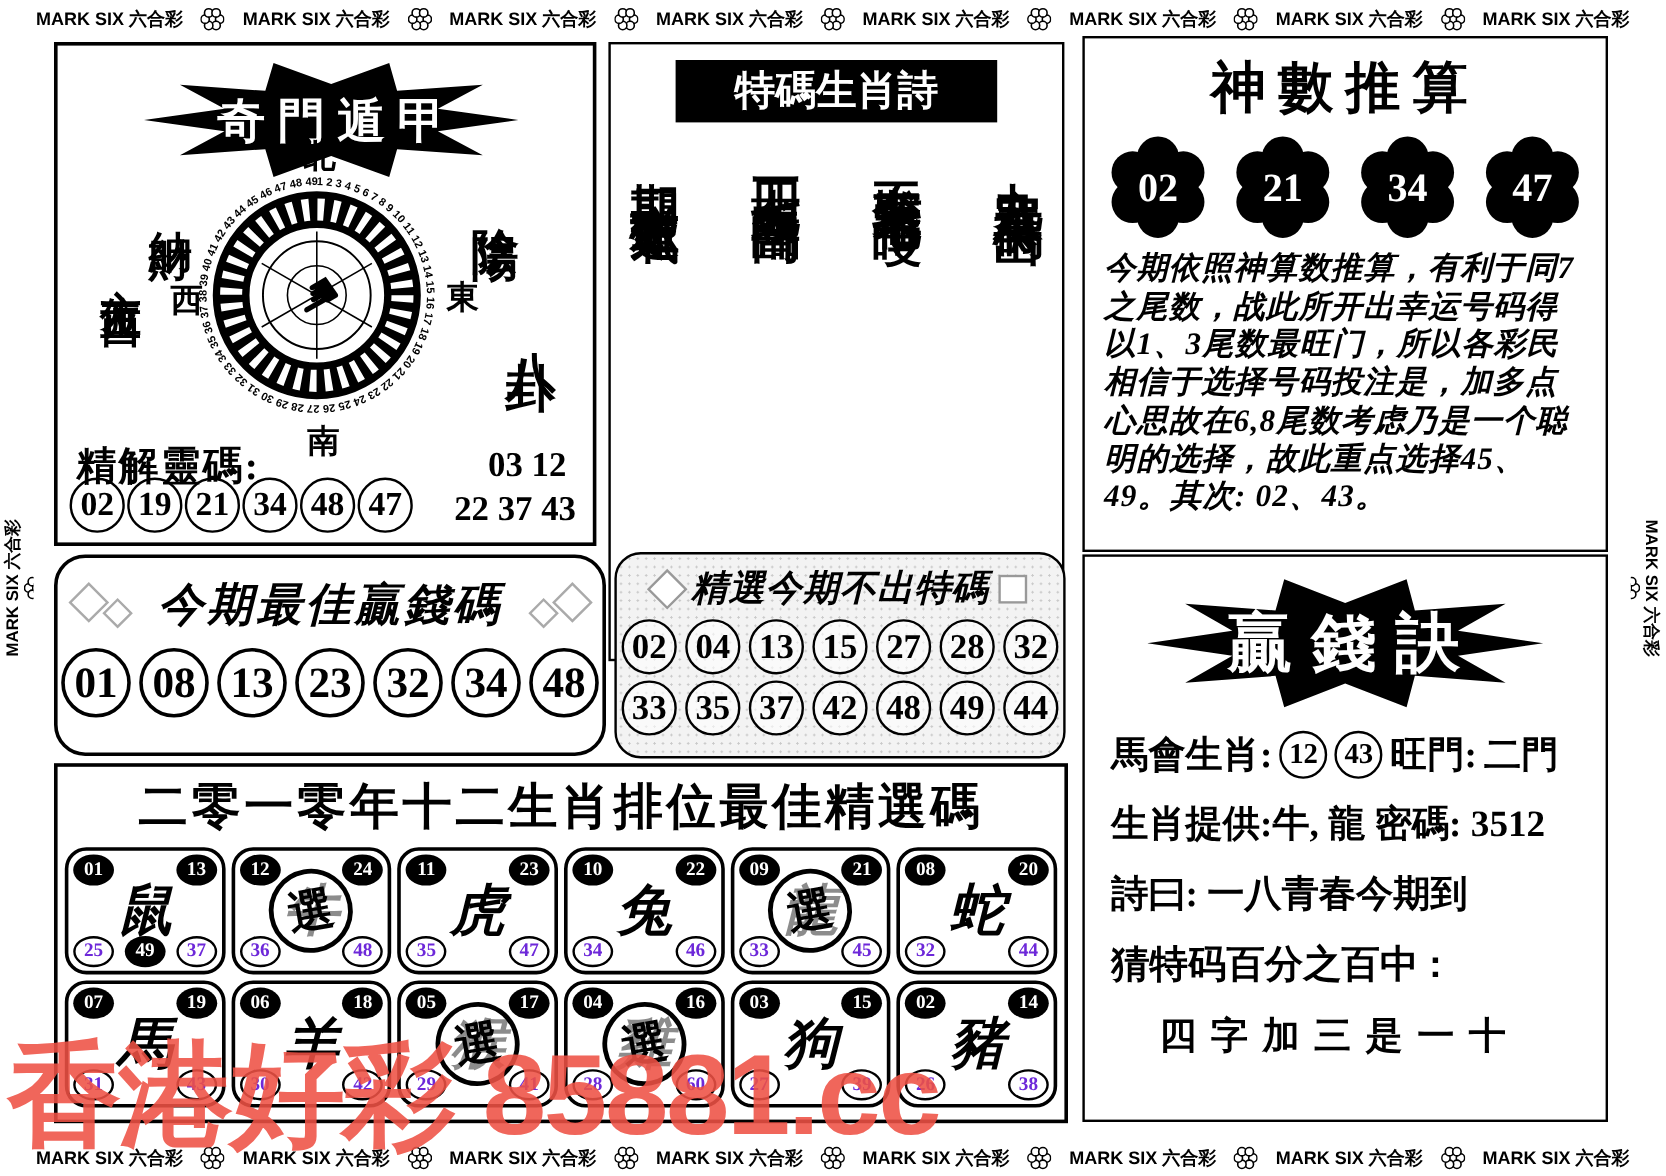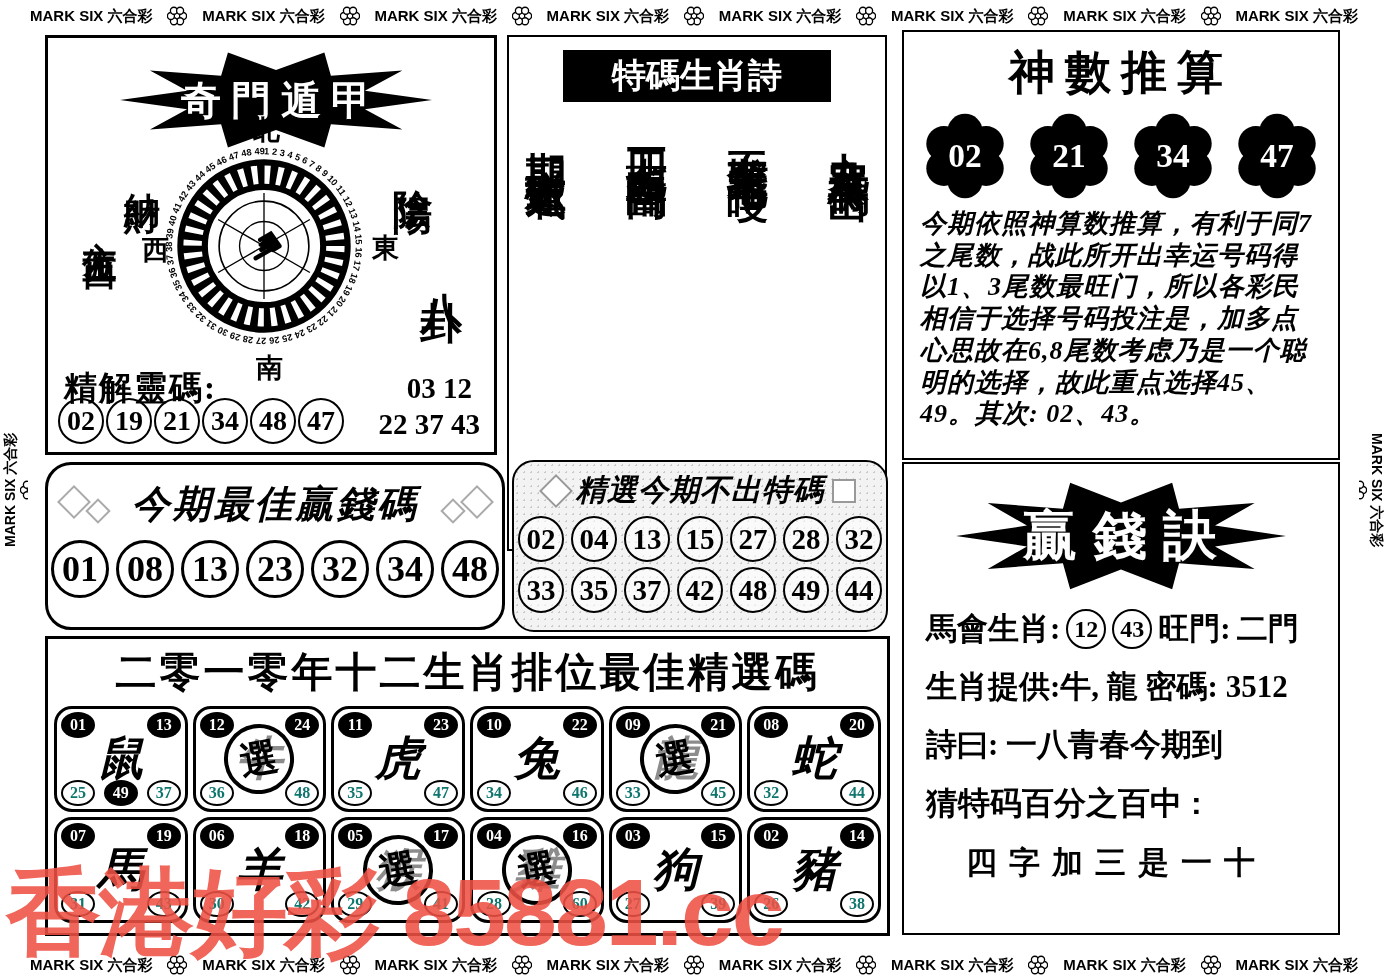--- a/index.html
+++ b/index.html
@@ -96,21 +96,21 @@
   .findent{margin-left:62px;letter-spacing:12px;}
   
   #panel-zodiac{left:45px;top:636px;width:845px;height:300px;border:3px solid #000;}
   #zodiac-title{text-align:center;font-size:41px;font-weight:900;letter-spacing:3px;margin-top:6px;
                 font-family:"Liberation Serif","DejaVu Serif",serif;}
   #zgrid{display:grid;grid-template-columns:repeat(6,1fr);gap:5px 5px;padding:6px 6px 0;}
   .zbox{position:relative;border:3px solid #000;border-radius:18px;height:106px;box-sizing:border-box;background:#fff;}
   .znum{position:absolute;width:34px;height:26px;border-radius:50%;display:flex;align-items:center;
         justify-content:center;font-size:16px;font-weight:bold;font-family:"Liberation Serif","DejaVu Serif",serif;box-sizing:border-box;}
   .znum.solid{background:#000;color:#fff;}
-  .znum.outline{border:2px solid #000;color:#0f766e;background:#fff;}
+  .znum.outline{border:2px solid #000;color:#6d28d9;background:#fff;}
   .znum.tl{top:3px;left:4px;}  .znum.tr{top:3px;right:4px;}
   .znum.bl{bottom:3px;left:4px;} .znum.br{bottom:3px;right:4px;}
   .znum.mid{bottom:3px;left:50%;transform:translateX(-50%);}
   .zanimal{position:absolute;inset:0;display:flex;align-items:center;justify-content:center;
            font-size:46px;font-weight:900;font-style:italic;font-family:"Liberation Serif","DejaVu Serif",serif;}
   .zstamp{position:absolute;left:50%;top:50%;width:62px;height:62px;transform:translate(-50%,-50%) rotate(-10deg);
           border:4px solid #000;border-radius:50%;display:flex;align-items:center;justify-content:center;
           font-size:38px;font-weight:900;background:rgba(255,255,255,.55);
           font-family:"Liberation Serif","DejaVu Serif",serif;}
   

